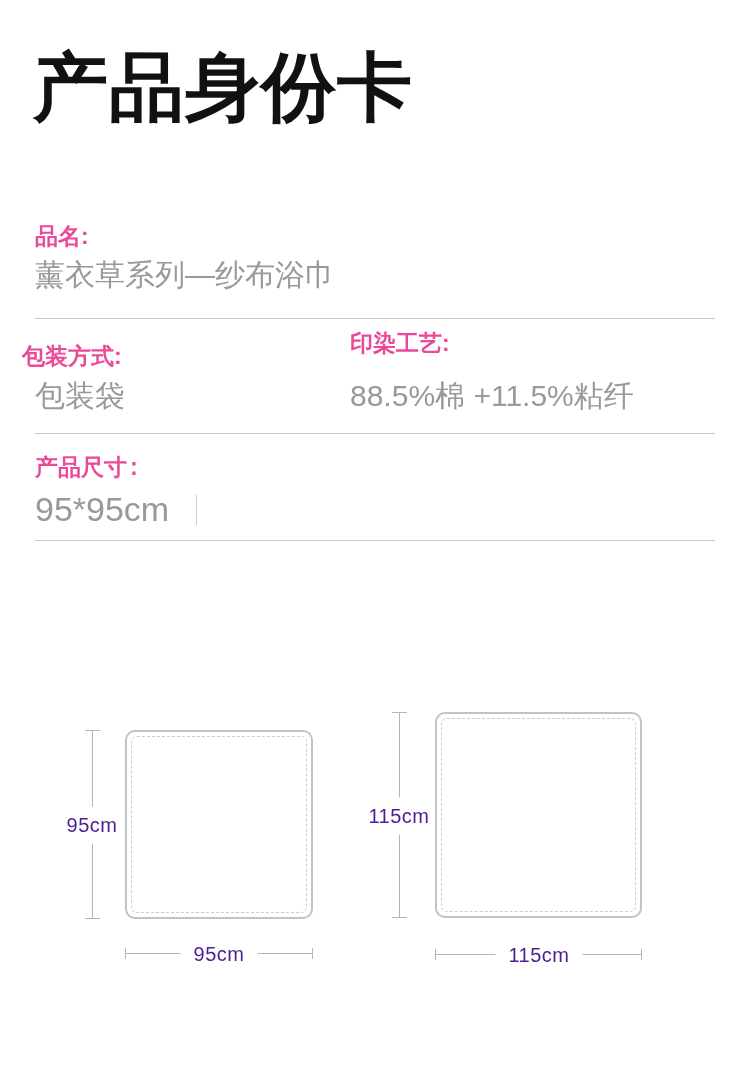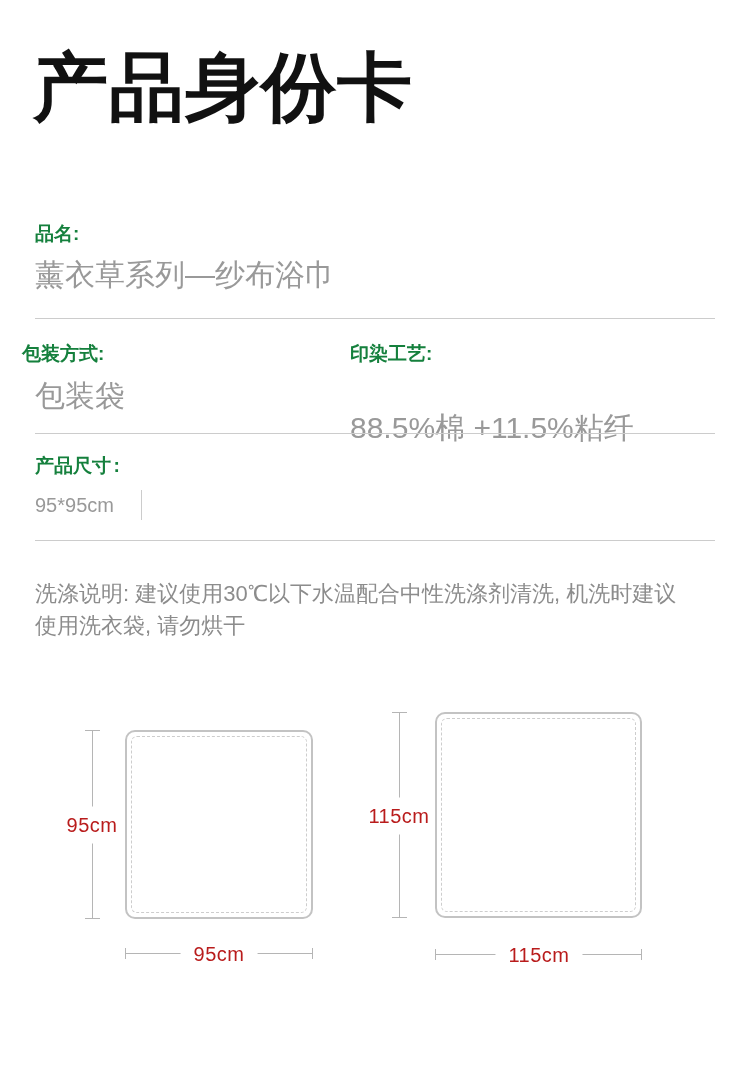--- a/index.html
+++ b/index.html
@@ -10,41 +10,41 @@
     background:#ffffff; overflow:hidden;border-radius:20px;
   }
 
   
   .title {
     position:absolute; left:33px; top:44px;
     font-size:75px; font-weight:bold; color:#111111;
     letter-spacing:1px; line-height:1.15; white-space:nowrap;
   }
   .field-label {
-    position:absolute; font-size:19px; font-weight:bold;
-    color:#15803d; line-height:1.2; white-space:nowrap;text-align:center;
+    position:absolute; font-size:23px; font-weight:bold;
+    color:#ec4899; line-height:1.2; white-space:nowrap;text-align:center;
   }
   .field-value {
     position:absolute; font-size:30px; font-weight:normal;
     color:#999999; line-height:1.2; white-space:nowrap;
   }
   .lbl-name      { left:35px; top:223px; }
   .val-name      { left:35px; top:257px;text-align:right; }
   .lbl-packaging { left:22px; top:343px; }
   .val-packaging { left:35px; top:378px;text-align:center; }
-  .lbl-dyeing    { left:350px; top:343px; }
-  .val-dyeing    { left:350px; top:378px;margin-top:32px; }
+  .lbl-dyeing    { left:350px; top:330px; }
+  .val-dyeing    { left:350px; top:378px; }
   .lbl-size      { left:35px; top:456px;font-family:Liberation Mono, monospace; }
 
   .size-row {
     position:absolute; left:35px; top:490px;
     display:flex; align-items:center;
   }
   .size-row .size-value {
-    font-size:20px; color:#999999; white-space:nowrap;
+    font-size:34px; color:#999999; white-space:nowrap;
   }
   .size-sep {
     width:1px; height:30px; background:#cccccc; margin:0 27px;
   }
 
   .divider {
     position:absolute; left:35px; width:680px; height:1px;
     background:#cccccc;
   }
   .divider-1 { top:318px; }
@@ -83,21 +83,21 @@
     content:""; position:absolute; top:-5px; width:1px; height:11px;
     background:#b5b5b5;
   }
   .hline::before { left:0; }
   .hline::after  { right:0; }
   .hline-95  { left:125px; top:953px; width:188px; }
   .hline-115 { left:435px; top:954px; width:207px; }
 
   .measure-label {
     position:absolute; transform:translate(-50%,-50%);
-    background:#ffffff; font-size:20px; color:#b91c1c;
+    background:#ffffff; font-size:20px; color:#4c1d95;
     white-space:nowrap; letter-spacing:0.5px;
   }
   .vlabel { padding:7px 1px; }
   .hlabel { padding:0 13px; }
   .vlabel-95  { left:92px;  top:825px; }
   .hlabel-95  { left:219px; top:954px; }
   .vlabel-115 { left:399px; top:816px; }
   .hlabel-115 { left:539px; top:955px; }
 </style>
 </head>
@@ -120,24 +120,20 @@
   <div class="divider divider-2"></div>
 
   <div class="field-label lbl-size">产品尺寸:</div>
   <div class="size-row">
     <span class="size-value">95*95cm</span>
     <span class="size-sep"></span>
   </div>
 
   <div class="divider divider-3"></div>
 
-  <div class="care-note">
-    <div>洗涤说明: 建议使用30℃以下水温配合中性洗涤剂清洗, 机洗时建议</div>
-    <div>使用洗衣袋, 请勿烘干</div>
-  </div>
 
   <div class="towel-square square-95"></div>
   <div class="vline vline-95"></div>
   <span class="measure-label vlabel vlabel-95">95cm</span>
   <div class="hline hline-95"></div>
   <span class="measure-label hlabel hlabel-95">95cm</span>
 
   <div class="towel-square square-115"></div>
   <div class="vline vline-115"></div>
   <span class="measure-label vlabel vlabel-115">115cm</span>

